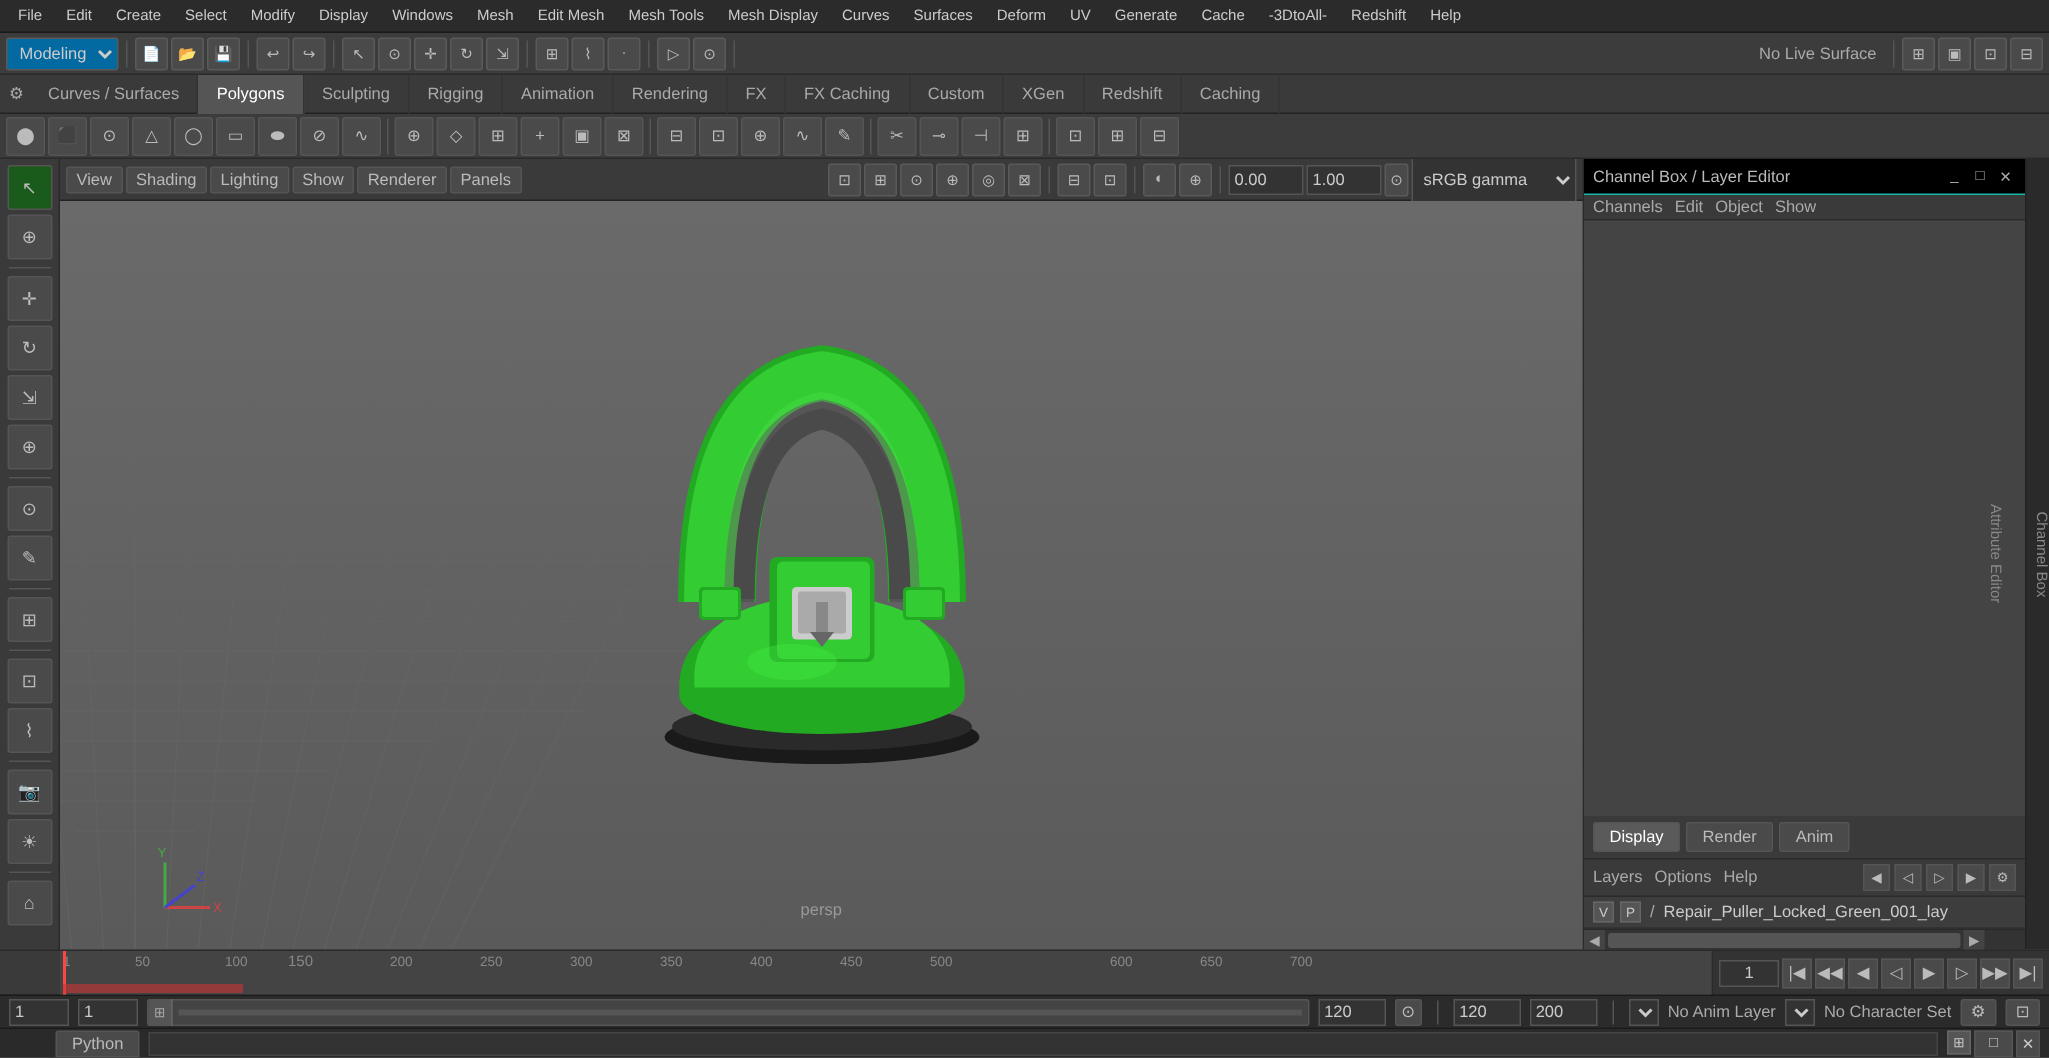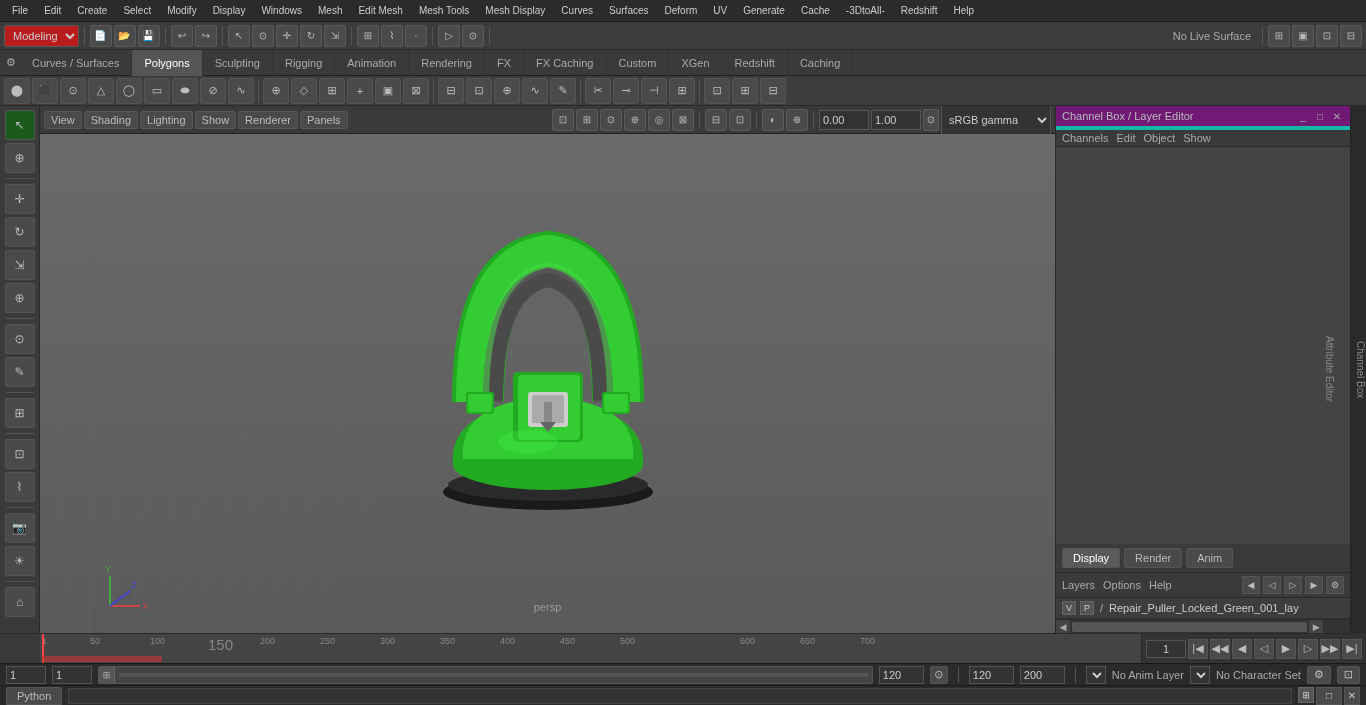--- a/index.html
+++ b/index.html
@@ -6,21 +6,21 @@
     body { width: 1366px; height: 705px; background: #3c3c3c; font-family: Arial, sans-serif; font-size: 11px; color: #ccc; overflow: hidden; }
 
     
     #menu-bar { display: flex; align-items: center; background: #2b2b2b; height: 22px; padding: 0 4px; border-bottom: 1px solid #1a1a1a; }
     .menu-item { padding: 2px 8px; cursor: pointer; color: #ccc; font-size: 10px; white-space: nowrap; }
 
     
     #toolbar1 { display: flex; align-items: center; background: #3c3c3c; height: 28px; padding: 0 4px; border-bottom: 1px solid #2a2a2a; gap: 2px; }
     .tb-btn { width: 22px; height: 22px; background: #4a4a4a; border: 1px solid #5a5a5a; border-radius: 2px; cursor: pointer; display: flex; align-items: center; justify-content: center; font-size: 10px; color: #bbb; }
     .tb-sep { width: 1px; height: 18px; background: #555; margin: 0 3px; }
-    .tb-dropdown { background: #b91c1c; border: 1px solid #5a5a5a; color: #ccc; font-size: 11px; padding: 1px 4px; height: 22px; border-radius: 2px; cursor: pointer; }
+    .tb-dropdown { background: #0369a1; border: 1px solid #5a5a5a; color: #ccc; font-size: 11px; padding: 1px 4px; height: 22px; border-radius: 2px; cursor: pointer; }
 
     
     #tab-bar { display: flex; align-items: center; background: #3a3a3a; height: 26px; border-bottom: 1px solid #222; padding: 0 2px; }
     .tab-item { padding: 4px 12px; cursor: pointer; font-size: 11px; color: #aaa; border-right: 1px solid #333; height: 26px; display: flex; align-items: center; }
     .tab-item.active { background: #555; color: #fff; }
     .tab-settings-icon { width: 18px; height: 18px; display: flex; align-items: center; justify-content: center; cursor: pointer; color: #aaa; }
 
     
     #tool-icons { display: flex; align-items: center; background: #3c3c3c; height: 30px; padding: 0 4px; border-bottom: 1px solid #2a2a2a; gap: 2px; flex-wrap: wrap; overflow: hidden; }
     .tool-icon { width: 26px; height: 26px; background: #4a4a4a; border: 1px solid #555; border-radius: 2px; cursor: pointer; display: flex; align-items: center; justify-content: center; font-size: 11px; color: #bbb; }
@@ -39,21 +39,21 @@
     #object-3d { position: absolute; top: 50%; left: 50%; transform: translate(-50%, -55%); }
 
     
     #viewport-label { position: absolute; bottom: 20px; left: 50%; transform: translateX(-50%); color: #999; font-size: 11px; }
 
     
     #viewport-axes { position: absolute; bottom: 15px; left: 60px; }
 
     
     #right-panel { width: 295px; background: #3a3a3a; border-left: 1px solid #2a2a2a; display: flex; flex-direction: column; }
-    #right-panel-header { display: flex; align-items: center; justify-content: space-between; padding: 3px 6px; background: #701a75; border-bottom: 4px solid #14b8a6; font-size: 11px; color: #bbb; height: 24px; }
+    #right-panel-header { display: flex; align-items: center; justify-content: space-between; padding: 3px 6px; background: #000000; border-bottom: 1px solid #14b8a6; font-size: 11px; color: #bbb; height: 24px; }
     #right-panel-content { flex: 1; background: #444; }
     #display-tabs { display: flex; align-items: center; padding: 4px 6px; gap: 4px; border-bottom: 1px solid #2a2a2a; }
     .dt-tab { padding: 3px 10px; background: #4a4a4a; border: 1px solid #555; border-radius: 2px; cursor: pointer; font-size: 11px; color: #bbb; }
     .dt-tab.active { background: #5a5a5a; color: #fff; }
     #layer-header { display: flex; align-items: center; justify-content: space-between; padding: 3px 6px; font-size: 11px; color: #bbb; border-bottom: 1px solid #2a2a2a; }
     #layer-icons { display: flex; gap: 3px; }
     .li-btn { width: 18px; height: 18px; background: #4a4a4a; border: 1px solid #555; cursor: pointer; display: flex; align-items: center; justify-content: center; font-size: 9px; color: #bbb; }
     #layer-row { display: flex; align-items: center; padding: 3px 6px; border-bottom: 1px solid #333; font-size: 11px; gap: 4px; background: #3d3d3d; }
     .layer-vis { width: 14px; height: 14px; background: #555; border: 1px solid #666; cursor: pointer; display: flex; align-items: center; justify-content: center; font-size: 9px; }
     #scroll-bar-h { height: 14px; background: #333; border-top: 1px solid #2a2a2a; display: flex; align-items: center; position: relative; }
@@ -71,21 +71,21 @@
 
     
     #status-bar { height: 22px; background: #2b2b2b; border-top: 1px solid #1a1a1a; display: flex; align-items: center; padding: 0 6px; gap: 6px; font-size: 11px; color: #aaa; }
     .sb-input { width: 40px; background: #333; border: 1px solid #555; color: #ccc; font-size: 11px; padding: 1px 3px; height: 18px; }
     .sb-sep { width: 1px; height: 16px; background: #555; margin: 0 4px; }
     .sb-btn { padding: 1px 6px; background: #4a4a4a; border: 1px solid #555; border-radius: 2px; cursor: pointer; font-size: 11px; color: #bbb; height: 18px; display: flex; align-items: center; }
     .sb-dropdown { background: #333; border: 1px solid #555; color: #ccc; font-size: 11px; padding: 1px 3px; height: 18px; cursor: pointer; }
 
     
     #bottom-bar { height: 20px; background: #2a2a2a; border-top: 1px solid #1a1a1a; display: flex; align-items: center; padding: 0 6px; gap: 6px; }
-    #python-tab { padding: 2px 10px; background: #4a4a4a; border: 1px solid #555; border-radius: 2px 2px 0 0; cursor: pointer; font-size: 11px; color: #bbb; }
+    #python-tab { padding: 2px 10px; background: #4a4a4a; border: 1px solid #555; border-radius: 2px 2px 0 0; cursor: pointer; font-size: 11px; color: #bbb; margin-left: 31px; }
     .bb-icon { width: 16px; height: 16px; background: #555; border: 1px solid #666; cursor: pointer; display: flex; align-items: center; justify-content: center; font-size: 9px; }
 
     
     #attr-strip { writing-mode: vertical-rl; text-orientation: mixed; background: #2a2a2a; width: 16px; font-size: 10px; color: #888; display: flex; flex-direction: column; align-items: center; padding: 4px 0; gap: 20px; cursor: pointer; border-left: 1px solid #222; }
 
     
     #viewport-container { display: flex; flex-direction: column; flex: 1; }
 
     
     .win-ctrl { width: 14px; height: 14px; display: flex; align-items: center; justify-content: center; cursor: pointer; font-size: 10px; color: #aaa; }
@@ -440,21 +440,21 @@
 
   </div>
 
   <div id="timeline">
     <div id="timeline-left"></div>
     <div id="timeline-ruler">
 
       <span style="position:absolute;left:2px;top:2px;font-size:9px;color:#888;">1</span>
       <span style="position:absolute;left:50px;top:2px;font-size:9px;color:#888;">50</span>
       <span style="position:absolute;left:110px;top:2px;font-size:9px;color:#888;">100</span>
-      <span style="position:absolute;left:168px;top:2px;font-size:15px;color:#888;">150</span>
+      <span style="position:absolute;left:152px;top:2px;font-size:10px;color:#888;">150</span>
       <span style="position:absolute;left:220px;top:2px;font-size:9px;color:#888;">200</span>
       <span style="position:absolute;left:280px;top:2px;font-size:9px;color:#888;">250</span>
       <span style="position:absolute;left:340px;top:2px;font-size:9px;color:#888;">300</span>
       <span style="position:absolute;left:400px;top:2px;font-size:9px;color:#888;">350</span>
       <span style="position:absolute;left:460px;top:2px;font-size:9px;color:#888;">400</span>
       <span style="position:absolute;left:520px;top:2px;font-size:9px;color:#888;">450</span>
       <span style="position:absolute;left:580px;top:2px;font-size:9px;color:#888;">500</span>
       <span style="position:absolute;left:660px;top:2px;font-size:9px;color:#888;margin-top:39px;">550</span>
       <span style="position:absolute;left:700px;top:2px;font-size:9px;color:#888;">600</span>
       <span style="position:absolute;left:760px;top:2px;font-size:9px;color:#888;">650</span>

